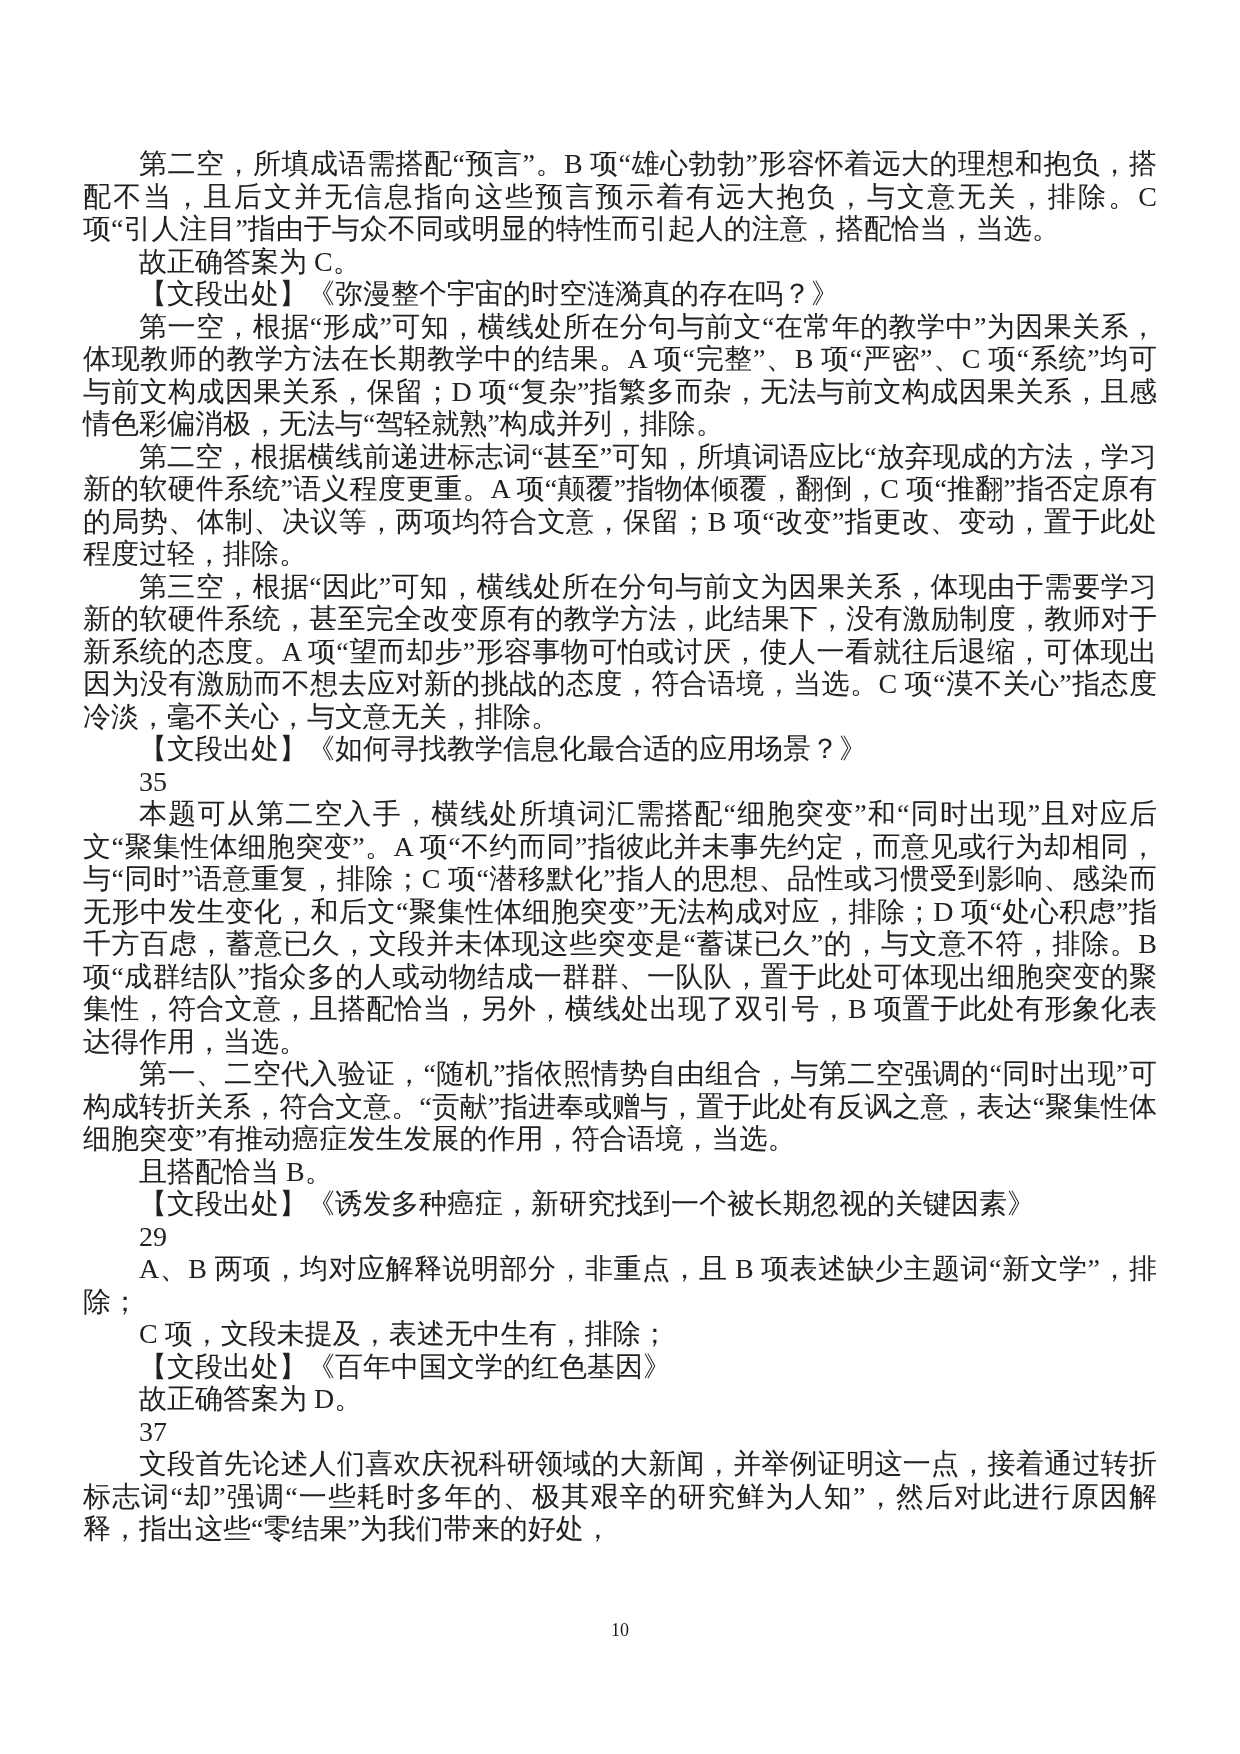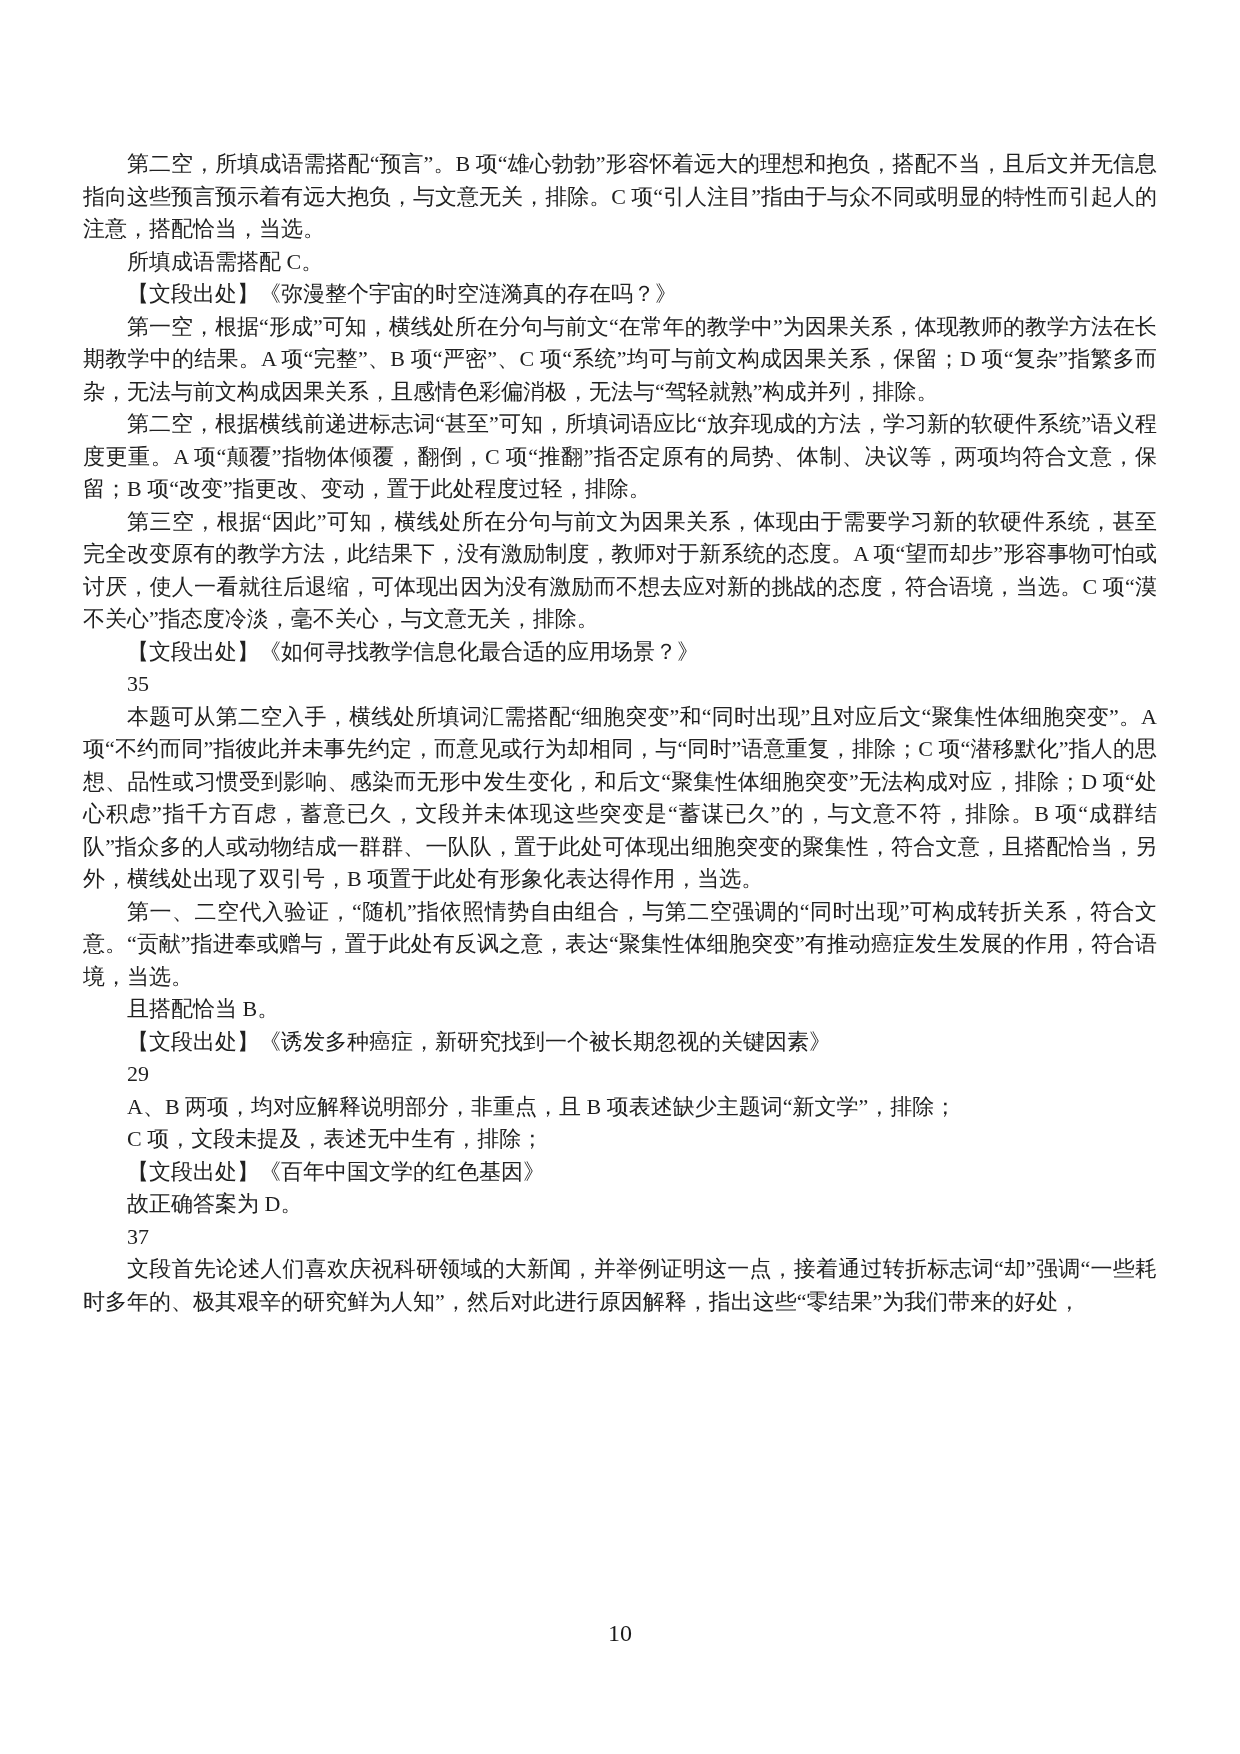--- a/index.html
+++ b/index.html
@@ -14,48 +14,48 @@
     background: #ffffff;
     overflow: hidden;
     font-family: "Liberation Serif", "DejaVu Serif", serif;
     color: #212121;
   }
   .page-body {
     position: absolute;
     left: 83px;
     right: 83px;
     top: 148px;
-    font-size: 22px;
+    font-size: 28px;
     line-height: 32.5px;
     text-align: justify;
     text-justify: inter-ideograph;
     word-break: break-all;
   }
   .para {
     margin: 0;
     padding: 0;
     text-indent: 2em;
   }
   .page-footer {
     position: absolute;
     left: 0;
     right: 0;
     top: 1620px;
     text-align: center;
-    font-size: 24px;
+    font-size: 18px;
     color: #1a1a1a;
   }
 </style>
 </head>
 <body>
 
 <div class="page">
   <main class="page-body">
       <p class="para analysis">第二空，所填成语需搭配“预言”。B 项“雄心勃勃”形容怀着远大的理想和抱负，搭配不当，且后文并无信息指向这些预言预示着有远大抱负，与文意无关，排除。C 项“引人注目”指由于与众不同或明显的特性而引起人的注意，搭配恰当，当选。</p>
-      <p class="para answer">所填成语需搭配 C。</p>
+      <p class="para answer">故正确答案为 C。</p>
       <p class="para source">【文段出处】《弥漫整个宇宙的时空涟漪真的存在吗？》</p>
       <p class="para analysis">第一空，根据“形成”可知，横线处所在分句与前文“在常年的教学中”为因果关系，体现教师的教学方法在长期教学中的结果。A 项“完整”、B 项“严密”、C 项“系统”均可与前文构成因果关系，保留；D 项“复杂”指繁多而杂，无法与前文构成因果关系，且感情色彩偏消极，无法与“驾轻就熟”构成并列，排除。</p>
       <p class="para analysis">第二空，根据横线前递进标志词“甚至”可知，所填词语应比“放弃现成的方法，学习新的软硬件系统”语义程度更重。A 项“颠覆”指物体倾覆，翻倒，C 项“推翻”指否定原有的局势、体制、决议等，两项均符合文意，保留；B 项“改变”指更改、变动，置于此处程度过轻，排除。</p>
       <p class="para analysis">第三空，根据“因此”可知，横线处所在分句与前文为因果关系，体现由于需要学习新的软硬件系统，甚至完全改变原有的教学方法，此结果下，没有激励制度，教师对于新系统的态度。A 项“望而却步”形容事物可怕或讨厌，使人一看就往后退缩，可体现出因为没有激励而不想去应对新的挑战的态度，符合语境，当选。C 项“漠不关心”指态度冷淡，毫不关心，与文意无关，排除。</p>
       <p class="para source">【文段出处】《如何寻找教学信息化最合适的应用场景？》</p>
       <p class="para qnum">35</p>
       <p class="para analysis">本题可从第二空入手，横线处所填词汇需搭配“细胞突变”和“同时出现”且对应后文“聚集性体细胞突变”。A 项“不约而同”指彼此并未事先约定，而意见或行为却相同，与“同时”语意重复，排除；C 项“潜移默化”指人的思想、品性或习惯受到影响、感染而无形中发生变化，和后文“聚集性体细胞突变”无法构成对应，排除；D 项“处心积虑”指千方百虑，蓄意已久，文段并未体现这些突变是“蓄谋已久”的，与文意不符，排除。B 项“成群结队”指众多的人或动物结成一群群、一队队，置于此处可体现出细胞突变的聚集性，符合文意，且搭配恰当，另外，横线处出现了双引号，B 项置于此处有形象化表达得作用，当选。</p>
       <p class="para analysis">第一、二空代入验证，“随机”指依照情势自由组合，与第二空强调的“同时出现”可构成转折关系，符合文意。“贡献”指进奉或赠与，置于此处有反讽之意，表达“聚集性体细胞突变”有推动癌症发生发展的作用，符合语境，当选。</p>
       <p class="para answer">且搭配恰当 B。</p>
       <p class="para source">【文段出处】《诱发多种癌症，新研究找到一个被长期忽视的关键因素》</p>

